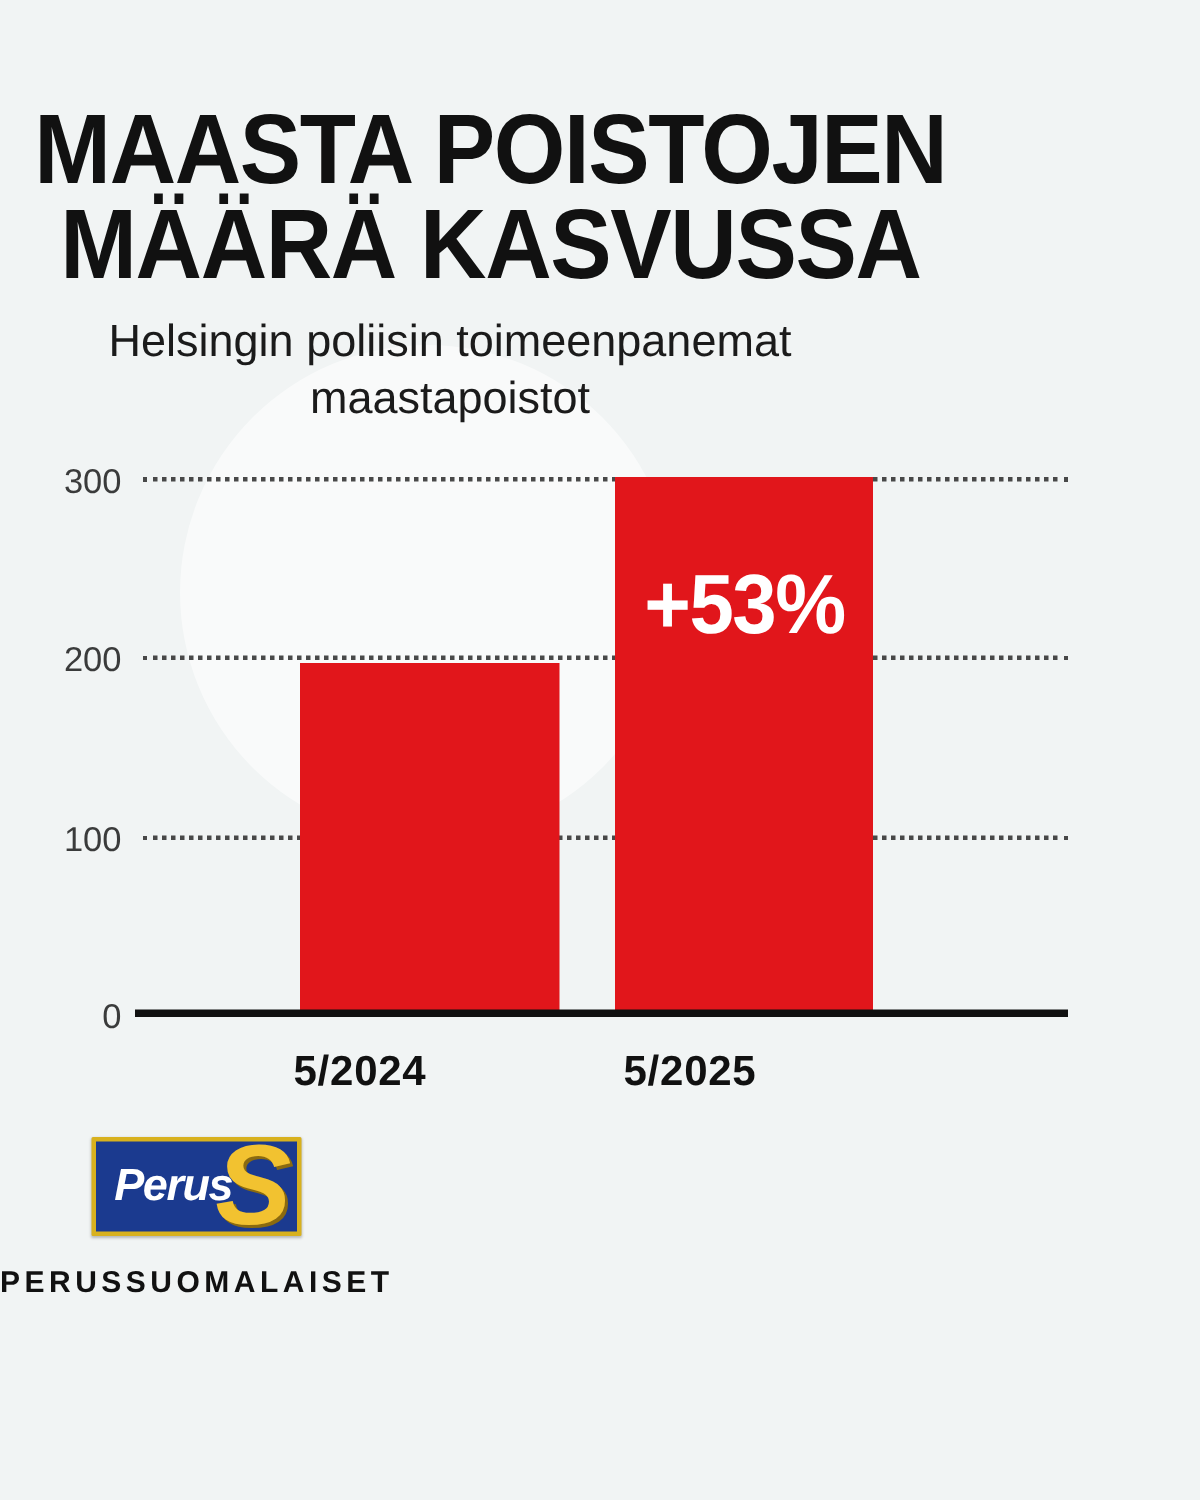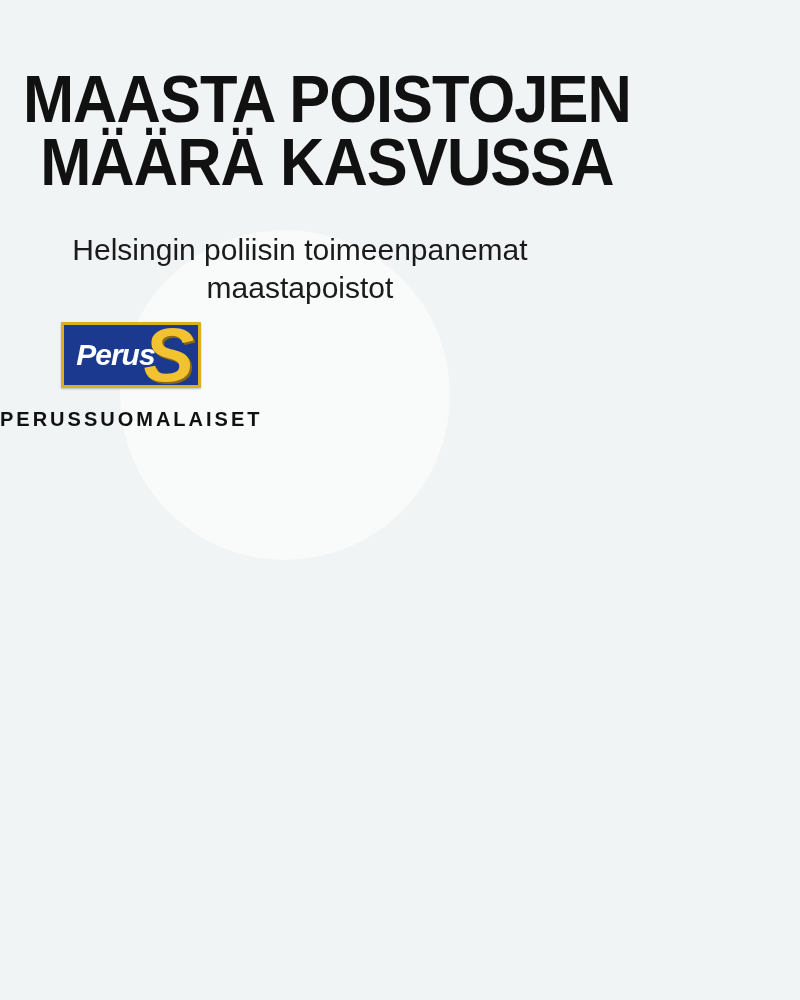--- a/index.html
+++ b/index.html
@@ -48,21 +48,21 @@
     letter-spacing: -1px;
     transform: scaleX(0.93);
   }
   .headline .line {
     display: block;
     white-space: nowrap;
   }
 
   .subtitle {
     z-index: 2;
-    margin-top: 36px;
+    margin-top: 14px;
     width: 600px;
     text-align: center;
     color: #1b1b1b;
     font-size: 30px;
     line-height: 1.28;
     font-weight: 500;
   }
 
   .chart-wrap {
     z-index: 2;
@@ -194,20 +194,48 @@
 
   <div class="bg-circle"></div>
 
   <div class="headline">
     <span class="line">MAASTA POISTOJEN</span>
     <span class="line">MÄÄRÄ KASVUSSA</span>
   </div>
 
   <div class="subtitle">Helsingin poliisin toimeenpanemat maastapoistot</div>
 
+  <div class="chart-wrap">
+    <div class="plot">
+
+      <div class="gridline" style="top:0%;">
+        <span class="y-label">300</span>
+      </div>
+      <div class="gridline" style="top:33.33%;">
+        <span class="y-label">200</span>
+      </div>
+      <div class="gridline" style="top:66.66%;">
+        <span class="y-label">100</span>
+      </div>
+      <div class="gridline" style="top:100%; border-top:none;">
+        <span class="y-label">0</span>
+      </div>
+
+      <div class="bar" style="left:17%; width:28%; height:65.3%;"></div>
+
+      <div class="bar" style="left:51%; width:28%; height:100%;">
+        <span class="bar-value-label">+53%</span>
+      </div>
+
+      <div class="axis-base"></div>
+    </div>
+
+    <div class="x-label" style="left:150px; width:180px;">5/2024</div>
+    <div class="x-label" style="left:365px; width:190px;">5/2025</div>
+  </div>
 
   <div class="logo-block">
     <div class="logo">
       <span class="perus">Perus</span>
       <span class="big-s">S</span>
     </div>
     <div class="party-name">PERUSSUOMALAISET</div>
   </div>
 
 </div>

